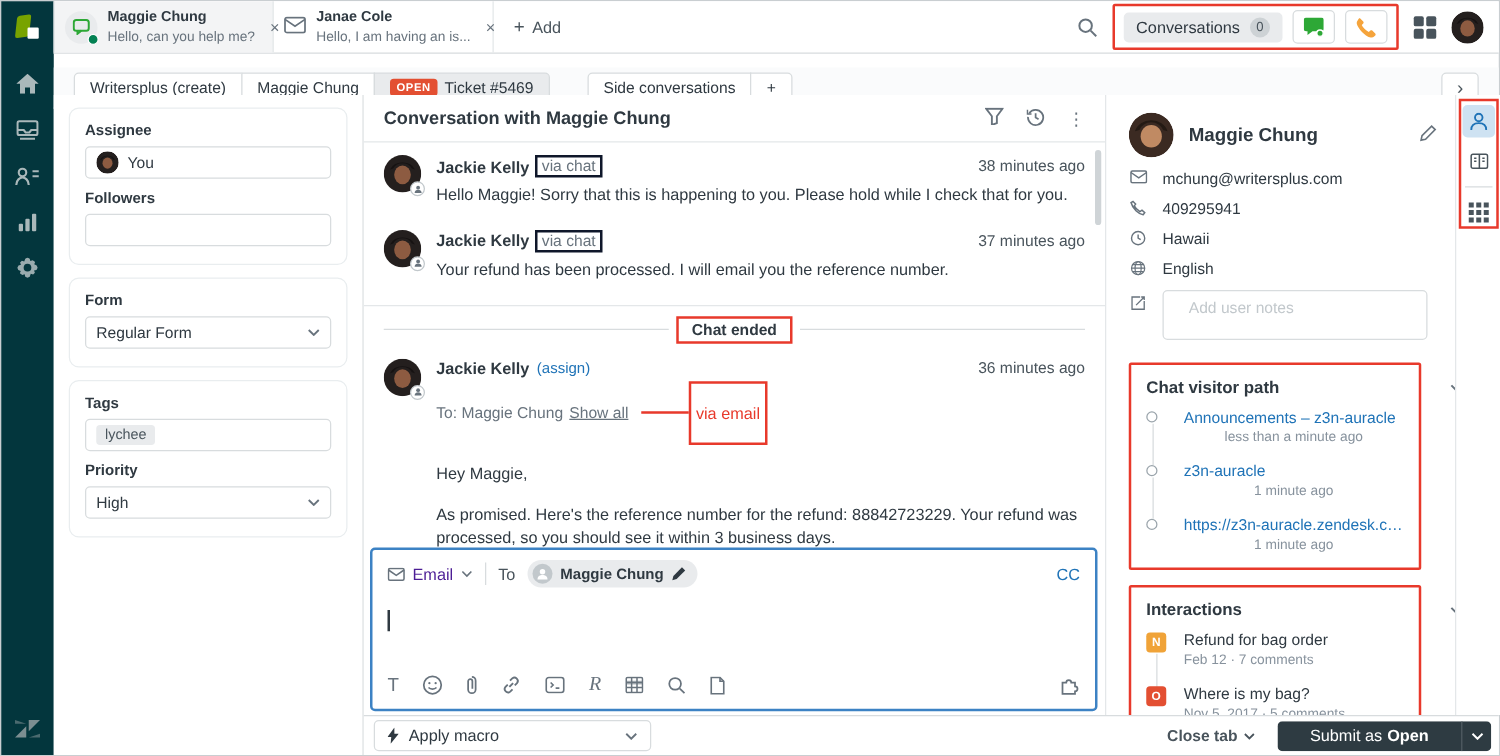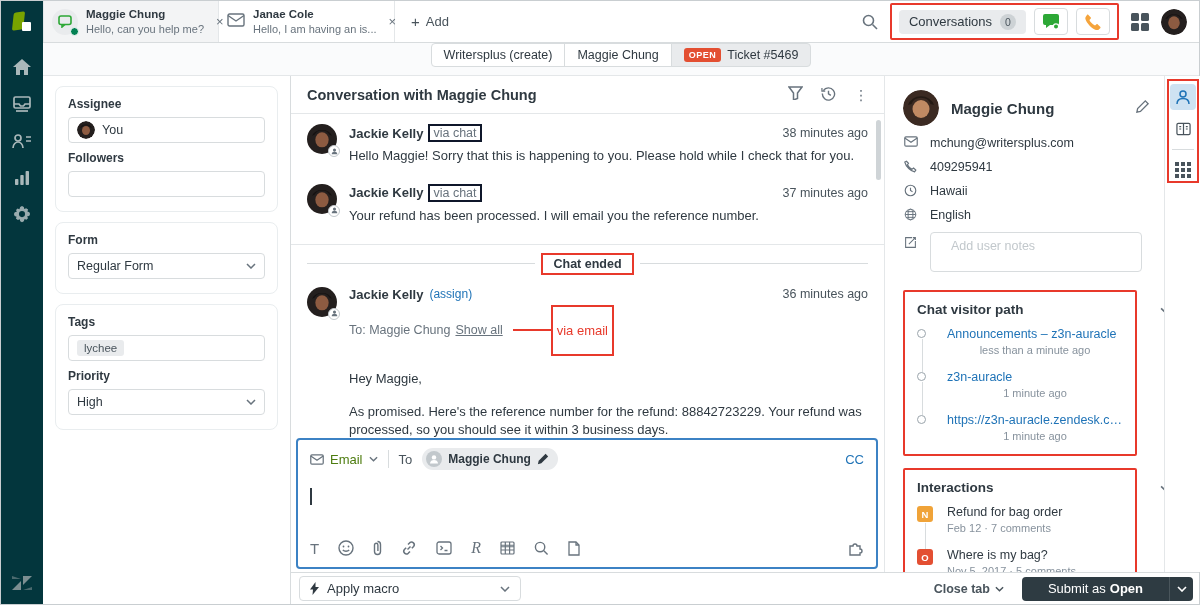--- a/index.html
+++ b/index.html
@@ -34,21 +34,21 @@
   .search-btn { color:#68737d; cursor:pointer; display:flex; }
   .red-group { display:flex; align-items:center; gap:8px; border:2px solid #e8392b; padding:3px 7px; border-radius:2px; }
   .convs-pill { display:flex; align-items:center; gap:8px; background:#e9ebed; border-radius:4px; padding:4px 10px; cursor:pointer; color:#2f3941; }
   .convs-pill .cnt { background:#cdd2d5; color:#49545c; border-radius:50%; width:16px; height:16px; font-size:10.5px; display:flex; align-items:center; justify-content:center; }
   .icon-btn { width:34px; height:27px; border:1px solid #d8dcde; border-radius:4px; background:#fff; display:flex; align-items:center; justify-content:center; cursor:pointer; position:relative; }
   .grid-btn { display:grid; grid-template-columns:8px 8px; gap:2px; cursor:pointer; }
   .grid-btn i { width:8px; height:8px; background:#49545c; border-radius:1.5px; }
   .user-avatar { width:26px; height:26px; border-radius:50%; overflow:hidden; cursor:pointer; flex:none; }
 
   
-  #tabstrip { position:absolute; left:42px; top:42px; right:0; height:33px; background:#fafbfc; border-bottom:1px solid #e4e7e9; display:flex; align-items:center; padding:0 16px; gap:30px;flex-direction:column; }
+  #tabstrip { position:absolute; left:42px; top:53px; right:0; height:33px; background:#fafbfc; border-bottom:1px solid #e4e7e9; display:flex; align-items:center; padding:0 16px; gap:30px; }
   .pillgroup { display:flex; }
   .seg { background:#fff; border:1px solid #d8dcde; padding:4px 12px; margin-left:-1px; font-size:12.5px; color:#2f3941; cursor:pointer; display:flex; align-items:center; gap:6px; white-space:nowrap; }
   .seg:first-child { border-radius:4px 0 0 4px; margin-left:0; }
   .seg:last-child { border-radius:0 4px 4px 0; }
   .seg.active { background:#e9ebed; }
   .open-badge { background:#e34f32; color:#fff; font-size:9px; font-weight:bold; letter-spacing:.5px; padding:2px 5px; border-radius:3px; }
   .strip-spacer { flex:1; }
   .collapse-btn { width:30px; height:24px; border:1px solid #d8dcde; border-radius:4px; background:#fff; display:flex; align-items:center; justify-content:center; color:#49545c; font-size:15px; cursor:pointer; }
 
   
@@ -88,21 +88,21 @@
   .sep-line { border-top:1px solid #e4e7e9; margin:0 -16px; }
   .chat-ended { display:flex; align-items:center; margin:8px 0 12px; }
   .chat-ended .line { flex:1; border-top:1px solid #d8dcde; }
   .chat-ended .label { border:2px solid #e8392b; padding:2px 10px; font-weight:bold; font-size:12.5px; margin:0 6px; }
   .email-para { margin-top:14px; }
   .scrollbar { position:absolute; right:3px; top:6px; width:5px; height:60px; background:#cfd4d7; border-radius:3px; cursor:pointer; }
 
   
   #composer { position:absolute; left:5px; right:6px; top:362px; height:131px; border:2px solid #3c82c4; border-radius:4px; background:#fff; display:flex; flex-direction:column; }
   .comp-head { display:flex; align-items:center; padding:8px 12px 4px; gap:10px; }
-  .channel { display:flex; align-items:center; gap:6px; color:#4d7c0f; cursor:pointer; }
+  .channel { display:flex; align-items:center; gap:6px; color:#4c1d95; cursor:pointer; }
   .channel .chev { color:#68737d; }
   .vdiv { width:1px; height:18px; background:#d8dcde; }
   .to-label { color:#49545c; }
   .recip-pill { display:flex; align-items:center; gap:6px; background:#e9ebed; border-radius:12px; padding:3px 9px 3px 4px; font-weight:bold; font-size:12px; cursor:pointer; }
   .recip-pill .ravatar { width:16px; height:16px; border-radius:50%; background:#c2c8cc; display:flex; align-items:center; justify-content:center; color:#fff; }
   .cc-link { margin-left:auto; color:#1f73b7; cursor:pointer; font-size:13px; }
   .comp-body { flex:1; padding:14px 12px; }
   .cursor { display:inline-block; width:1.5px; height:17px; background:#2f3941; }
   .comp-toolbar { display:flex; align-items:center; gap:19px; padding:8px 12px 10px; color:#68737d; }
   .comp-toolbar > * { cursor:pointer; display:flex; align-items:center; }

